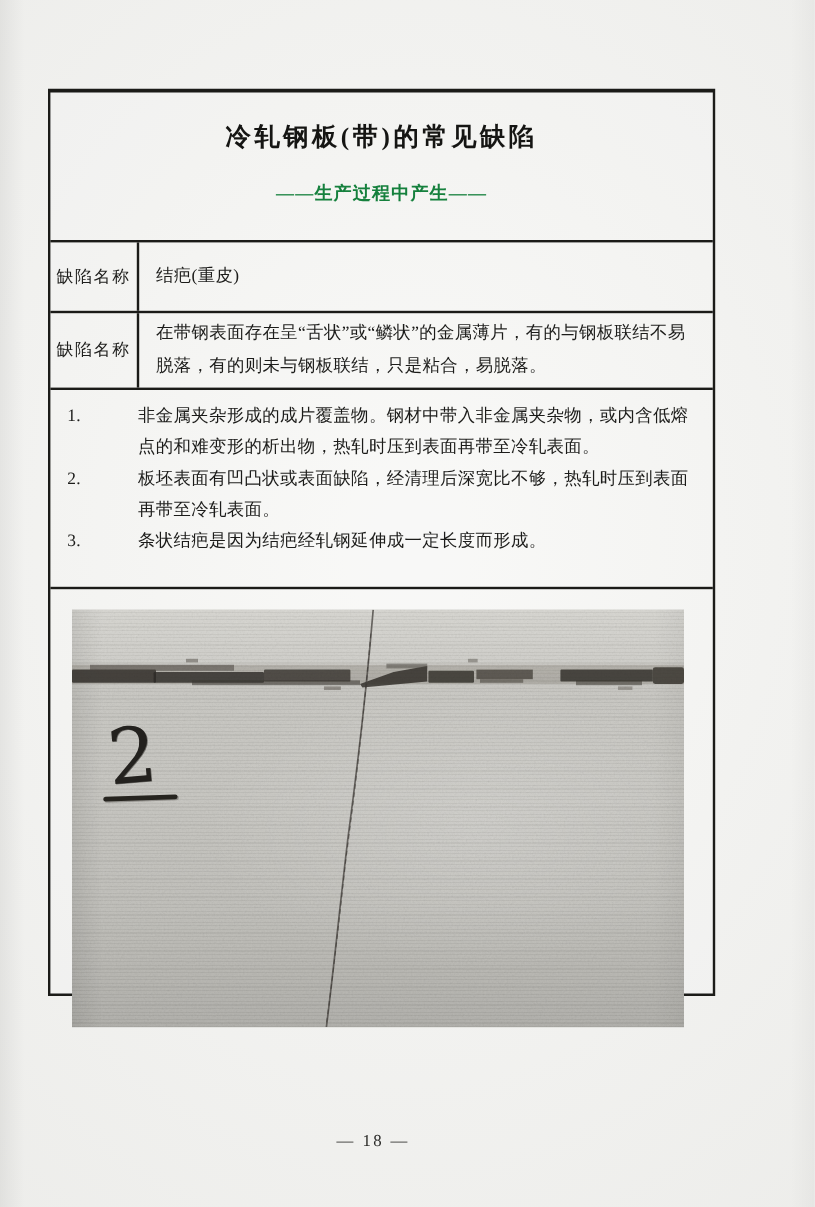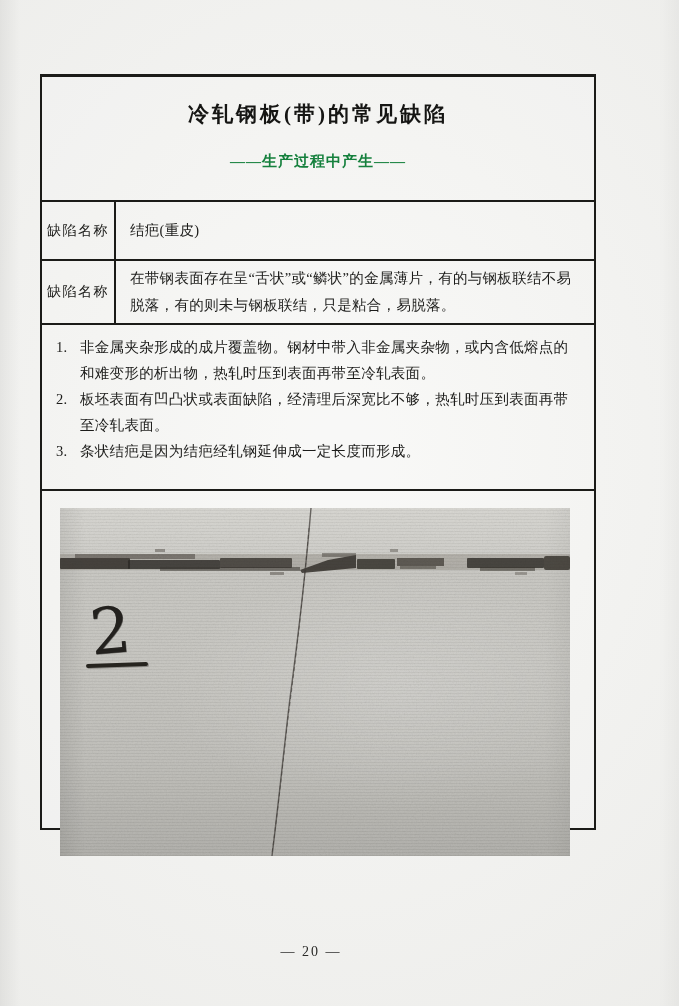--- a/index.html
+++ b/index.html
@@ -83,21 +83,21 @@
   .row-cause   { height: 164px; }
   .row-cause .row-content {
     align-items: flex-start;
     padding-top: 9px;
     flex-direction: column;
     display: block;
     line-height: 26px;
   }
   .cause-item { display: flex; }
   .cause-num  { flex: none; width: 24px; }
-  .cause-text { flex: 1; }
+  .cause-text { flex: 1; margin-left: 35px; }
 
   
   .photo-section { flex: 1; position: relative; }
   .defect-photo {
     position: absolute;
     left: 18px; top: 17px;
     width: 510px; height: 348px;
     overflow: hidden;
     background:
       repeating-linear-gradient(0deg,
@@ -225,15 +225,15 @@
           <rect width="510" height="348" filter="url(#grain)" opacity="0.16" style="mix-blend-mode:multiply"></rect>
         </svg>
 
         <div class="photo-annotation">2</div>
         <div class="annotation-underline"></div>
       </div>
     </div>
 
   </div>
 
-  <div class="page-number">— 20 —</div>
+  <div class="page-number">— 18 —</div>
 
 </div>
 
 </body></html>

